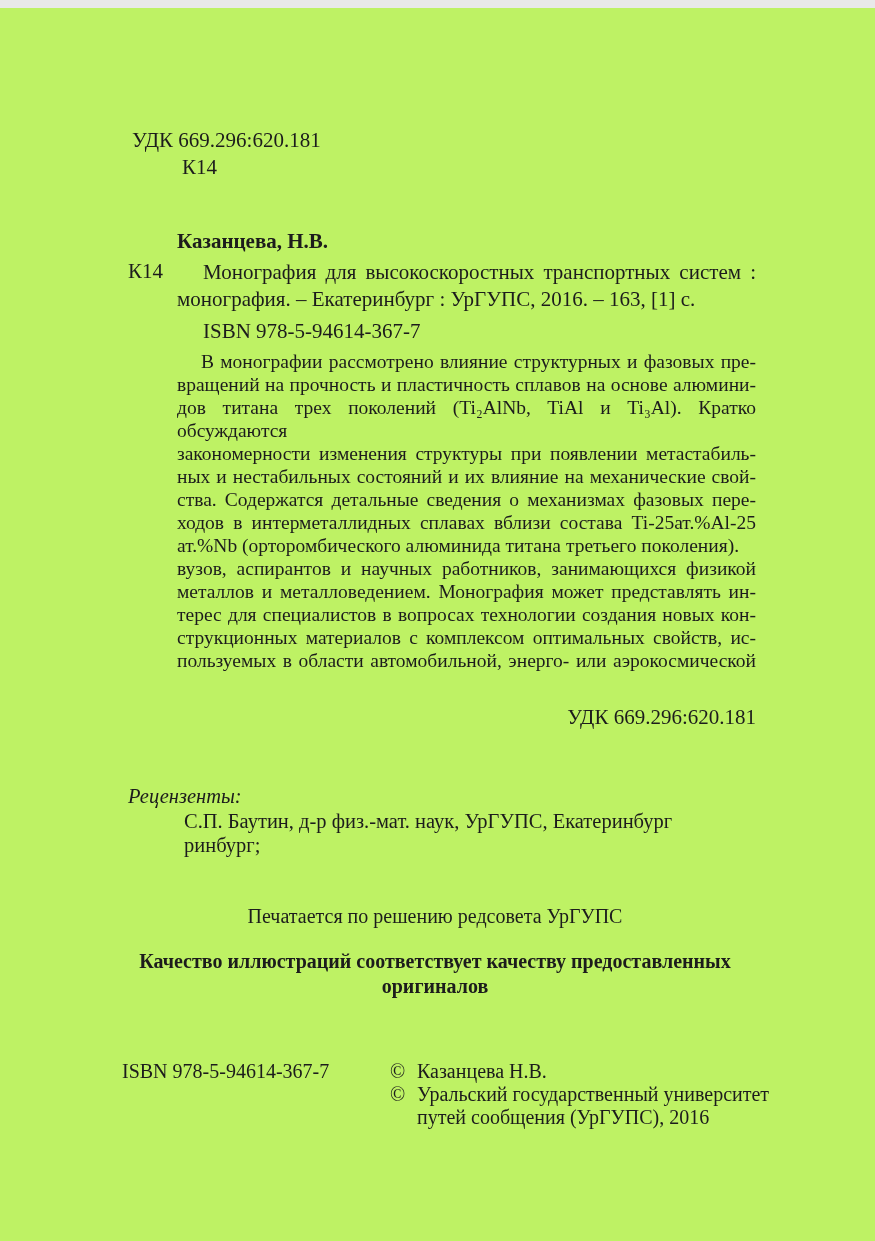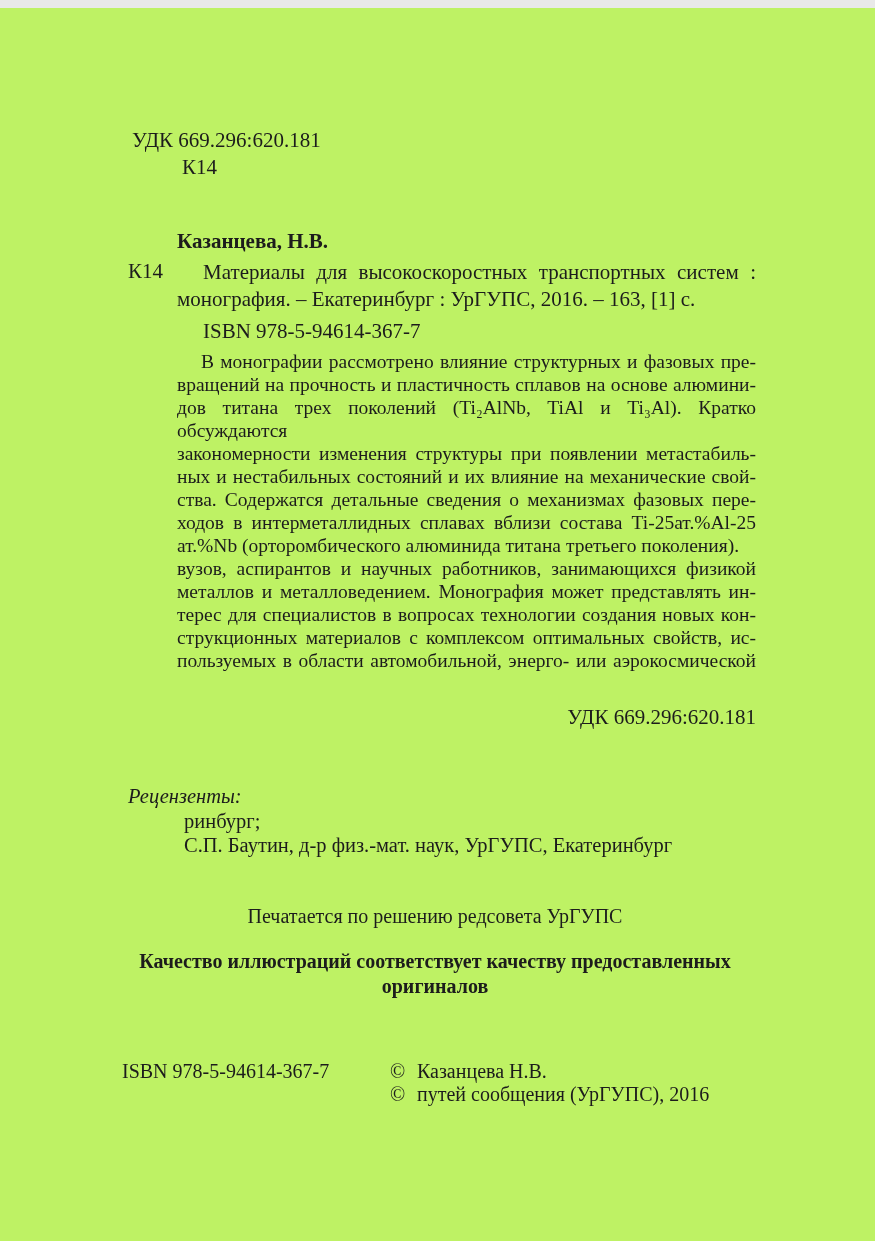--- a/index.html
+++ b/index.html
@@ -52,21 +52,21 @@
 
 <div class="page">
 
   <div class="abs udk-top">УДК 669.296:620.181</div>
   <div class="abs index-top">К14</div>
 
   <div class="abs card-author">Казанцева, Н.В.</div>
   <div class="abs card-index">К14</div>
 
   <div class="abs card-text">
-    <span class="ln jl ind-card">Материалы для высокоскоростных транспортных систем :</span>
+    <span class="ln jl ind-card">Монография для высокоскоростных транспортных систем :</span>
     <span class="ln">монография. – Екатеринбург : УрГУПС, 2016. – 163, [1] с.</span>
   </div>
 
   <div class="abs card-isbn">ISBN 978-5-94614-367-7</div>
 
   <div class="abs annotation">
     <span class="ln jl ind">В монографии рассмотрено влияние структурных и фазовых пре-</span>
     <span class="ln jl">вращений на прочность и пластичность сплавов на основе алюмини-</span>
     <span class="ln jl">дов титана трех поколений (Ti₂AlNb, TiAl и Ti₃Al). Кратко обсуждаются</span>
     <span class="ln jl">закономерности изменения структуры при появлении метастабиль-</span>
@@ -78,39 +78,40 @@
     <span class="ln jl">металлов и металловедением. Монография может представлять ин-</span>
     <span class="ln jl">терес для специалистов в вопросах технологии создания новых кон-</span>
     <span class="ln jl">струкционных материалов с комплексом оптимальных свойств, ис-</span>
     <span class="ln jl">пользуемых в области автомобильной, энерго- или аэрокосмической</span>
   </div>
 
   <div class="abs udk-bottom">УДК 669.296:620.181</div>
 
   <div class="abs reviewers-label">Рецензенты:</div>
   <div class="abs reviewers-list">
+    <span class="ln">С.П. Баутин, д-р физ.-мат. наук, УрГУПС, Екатеринбург</span>
     <span class="ln">ринбург;</span>
-    <span class="ln">С.П. Баутин, д-р физ.-мат. наук, УрГУПС, Екатеринбург</span>
   </div>
 
   <div class="abs decision">Печатается по решению редсовета УрГУПС</div>
 
   <div class="abs quality">
     <span class="ln">Качество иллюстраций соответствует качеству предоставленных</span>
     <span class="ln">оригиналов</span>
   </div>
 
   <div class="abs footer-isbn">ISBN 978-5-94614-367-7</div>
 
   <div class="abs copyrights">
     <div class="crow">
       <span class="csym">©</span>
       <span>Казанцева Н.В.</span>
     </div>
     <div class="crow">
       <span class="csym">©</span>
       <span>
+        <span class="ln">Уральский государственный университет</span>
         <span class="ln">путей сообщения (УрГУПС), 2016</span>
       </span>
     </div>
   </div>
 
 </div>
 
 </body></html>

